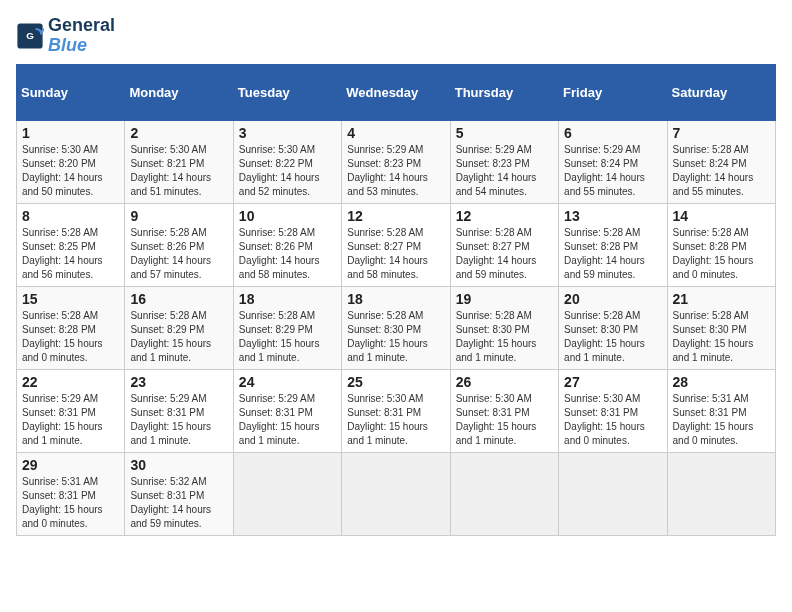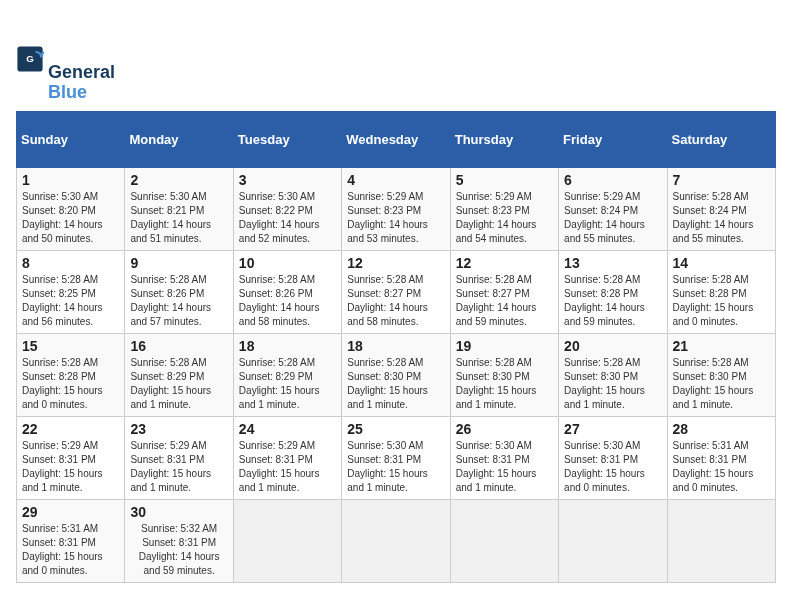--- a/index.html
+++ b/index.html
@@ -18,24 +18,24 @@
     }
     .logo {
       display: flex;
       align-items: center;
     }
     .logo-text {
       font-size: 18px;
       font-weight: bold;
       color: #1a3a5c;
       line-height: 1.1;
-      margin-top: 47px;
     }
     .logo-text span {
       color: #4a90d9;
+      font-style: italic;
     }
     .logo-icon {
       width: 28px;
       height: 28px;
       margin-right: 4px;
     }
     .title-block {
       text-align: right;
     }
     .month-title {
@@ -328,21 +328,21 @@
       <tr>
         <td>
           <span class="day-num">29</span>
           <div class="day-detail" style="white-space: pre-line;">Sunrise: 5:31 AM
 Sunset: 8:31 PM
 Daylight: 15 hours
 and 0 minutes.</div>
         </td>
         <td>
           <span class="day-num">30</span>
-          <div class="day-detail" style="white-space: pre-line; text-align: center;">Sunrise: 5:32 AM
+          <div class="day-detail" style="white-space: pre-line;">Sunrise: 5:32 AM
 Sunset: 8:31 PM
 Daylight: 14 hours
 and 59 minutes.</div>
         </td>
         <td class="empty"></td>
         <td class="empty"></td>
         <td class="empty"></td>
         <td class="empty"></td>
         <td class="empty"></td>
       </tr>

